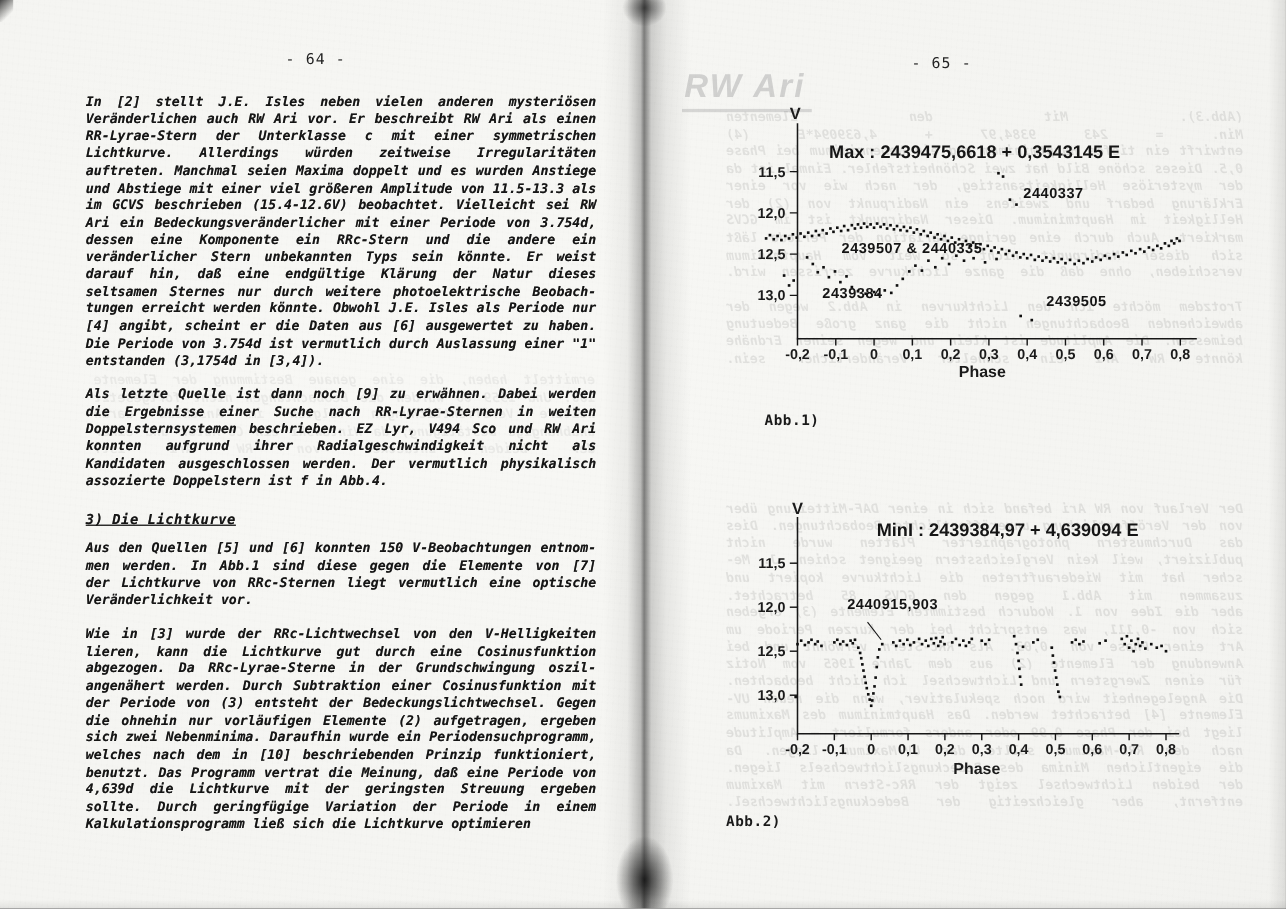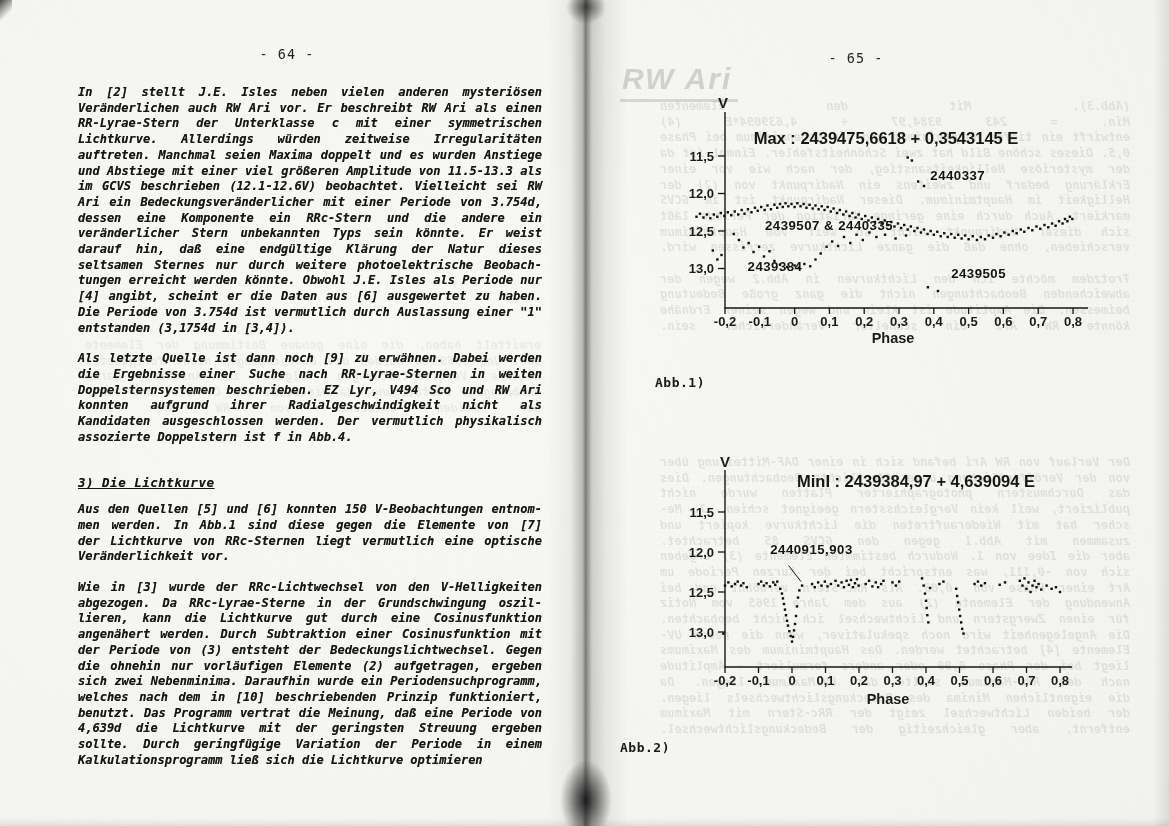--- a/index.html
+++ b/index.html
@@ -10,38 +10,38 @@
   .pageno{position:absolute;font:400 13.5px/1 "DejaVu Sans Mono",monospace;color:#242424;letter-spacing:1px;}
   #pageno-left{left:287px;top:48px;transform:translateX(-50%);}
   #pageno-right{left:856px;top:52px;transform:translateX(-50%);}
   .bodytext{position:absolute;left:78px;top:85px;width:464px;color:#161616;
             font:italic 700 12px/15.7px "DejaVu Sans Mono",monospace;
             text-shadow:0 0 .4px rgba(0,0,0,.5);}
   .para{margin:0 0 15px;}
   .ln{text-align:justify;text-align-last:justify;}
   .ln.last{text-align-last:left;}
   .heading{font:italic 700 12.5px/15.7px "DejaVu Sans Mono",monospace;
-           text-decoration:underline;margin:30px 0 11px;letter-spacing:.5px;}
+           text-decoration:underline;margin:19px 0 11px;letter-spacing:.5px;}
   
   .bleed{position:absolute;color:#6d6d6d;font:italic 700 12px/15.7px "DejaVu Sans Mono",monospace;
          transform:scaleX(-1);filter:blur(.7px);opacity:.15;text-align:justify;pointer-events:none;}
   .bleed .ln{text-align-last:justify;}
   #bleed-left{left:85px;top:338px;width:456px;opacity:.09;}
   #bleed-right-upper{left:660px;top:99px;width:470px;}
   #bleed-right-lower{left:660px;top:455px;width:470px;}
   .bleed-headline{position:absolute;left:620px;top:62px;
       font:italic 700 30px/1.15 "Liberation Sans",sans-serif;color:#b3b3b3;opacity:.55;
       filter:blur(.5px);border-bottom:3px solid #bcbcbc;padding:0 6px 2px 2px;letter-spacing:2px;
       pointer-events:none;}
   
   .chart{position:absolute;left:635px;width:505px;height:262px;}
   #chart1{top:92px;} #chart2{top:452px;}
   .chart svg{display:block;width:100%;height:100%;}
   .chart text{font-family:"Liberation Sans",sans-serif;}
-  .figlabel{position:absolute;font:700 13px/1 "DejaVu Sans Mono",monospace;color:#1a1a1a;letter-spacing:.5px;}
+  .figlabel{position:absolute;font:700 13px/1 "DejaVu Sans Mono",monospace;color:#1a1a1a;letter-spacing:.5px;margin-left:40px;}
   #abb1{left:655px;top:376px;} #abb2{left:620px;top:741px;}
   
   .gutter{position:absolute;left:548px;top:0;width:80px;height:826px;pointer-events:none;
      background:linear-gradient(90deg,rgba(70,70,70,0) 0%,rgba(70,70,70,.07) 28%,
         rgba(45,45,45,.30) 43%,rgba(25,25,25,.55) 47%,rgba(60,60,60,.22) 55%,
         rgba(90,90,90,.10) 72%,rgba(90,90,90,0) 100%);}
   .gutter-top{position:absolute;left:566px;top:-10px;width:40px;height:34px;pointer-events:none;
      background:radial-gradient(closest-side,rgba(20,20,20,.65),rgba(20,20,20,0));}
   .gutter-bottom{position:absolute;left:560px;top:760px;width:52px;height:80px;pointer-events:none;
      background:radial-gradient(closest-side,rgba(12,12,12,.85),rgba(12,12,12,0));}
@@ -108,21 +108,21 @@
 
   <div class="pageno" id="pageno-left">- 64 -</div>
   <div class="bodytext">
       <div class="para">
         <div class="ln">In [2] stellt J.E. Isles neben vielen anderen mysteriösen</div>
         <div class="ln">Veränderlichen auch RW Ari vor. Er beschreibt RW Ari als einen</div>
         <div class="ln">RR-Lyrae-Stern der Unterklasse c mit einer symmetrischen</div>
         <div class="ln">Lichtkurve. Allerdings würden zeitweise Irregularitäten</div>
         <div class="ln">auftreten. Manchmal seien Maxima doppelt und es wurden Anstiege</div>
         <div class="ln">und Abstiege mit einer viel größeren Amplitude von 11.5-13.3 als</div>
-        <div class="ln">im GCVS beschrieben (12.1-12.6V) beobachtet. Vielleicht sei RW</div>
+        <div class="ln">im GCVS beschrieben (15.4-12.6V) beobachtet. Vielleicht sei RW</div>
         <div class="ln">Ari ein Bedeckungsveränderlicher mit einer Periode von 3.754d,</div>
         <div class="ln">dessen eine Komponente ein RRc-Stern und die andere ein</div>
         <div class="ln">veränderlicher Stern unbekannten Typs sein könnte. Er weist</div>
         <div class="ln">darauf hin, daß eine endgültige Klärung der Natur dieses</div>
         <div class="ln">seltsamen Sternes nur durch weitere photoelektrische Beobach-</div>
         <div class="ln">tungen erreicht werden könnte. Obwohl J.E. Isles als Periode nur</div>
         <div class="ln">[4] angibt, scheint er die Daten aus [6] ausgewertet zu haben.</div>
         <div class="ln">Die Periode von 3.754d ist vermutlich durch Auslassung einer "1"</div>
         <div class="ln last">entstanden (3,1754d in [3,4]).</div>
       </div>
@@ -136,22 +136,22 @@
       </div>
       <div class="heading">3) Die Lichtkurve</div>
       <div class="para">
         <div class="ln">Aus den Quellen [5] und [6] konnten 150 V-Beobachtungen entnom-</div>
         <div class="ln">men werden. In Abb.1 sind diese gegen die Elemente von [7]</div>
         <div class="ln">der Lichtkurve von RRc-Sternen liegt vermutlich eine optische</div>
         <div class="ln last">Veränderlichkeit vor.</div>
       </div>
       <div class="para">
         <div class="ln">Wie in [3] wurde der RRc-Lichtwechsel von den V-Helligkeiten</div>
+        <div class="ln">lieren, kann die Lichtkurve gut durch eine Cosinusfunktion</div>
         <div class="ln">abgezogen. Da RRc-Lyrae-Sterne in der Grundschwingung oszil-</div>
-        <div class="ln">lieren, kann die Lichtkurve gut durch eine Cosinusfunktion</div>
         <div class="ln">angenähert werden. Durch Subtraktion einer Cosinusfunktion mit</div>
         <div class="ln">der Periode von (3) entsteht der Bedeckungslichtwechsel. Gegen</div>
         <div class="ln">die ohnehin nur vorläufigen Elemente (2) aufgetragen, ergeben</div>
         <div class="ln">sich zwei Nebenminima. Daraufhin wurde ein Periodensuchprogramm,</div>
         <div class="ln">welches nach dem in [10] beschriebenden Prinzip funktioniert,</div>
         <div class="ln">benutzt. Das Programm vertrat die Meinung, daß eine Periode von</div>
         <div class="ln">4,639d die Lichtkurve mit der geringsten Streuung ergeben</div>
         <div class="ln">sollte. Durch geringfügige Variation der Periode in einem</div>
         <div class="ln last">Kalkulationsprogramm ließ sich die Lichtkurve optimieren</div>
       </div>

